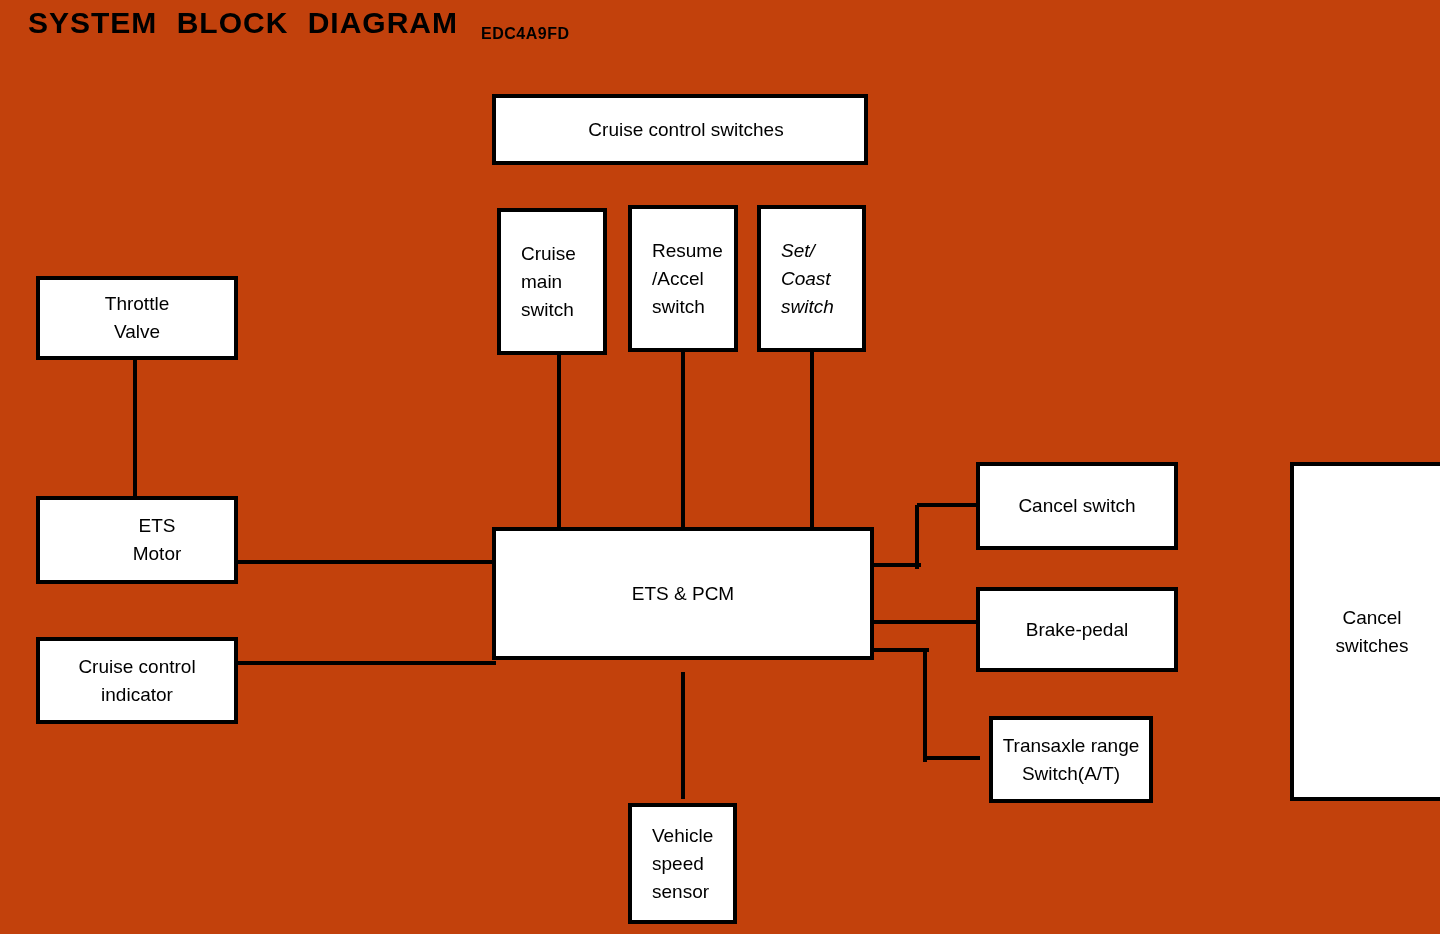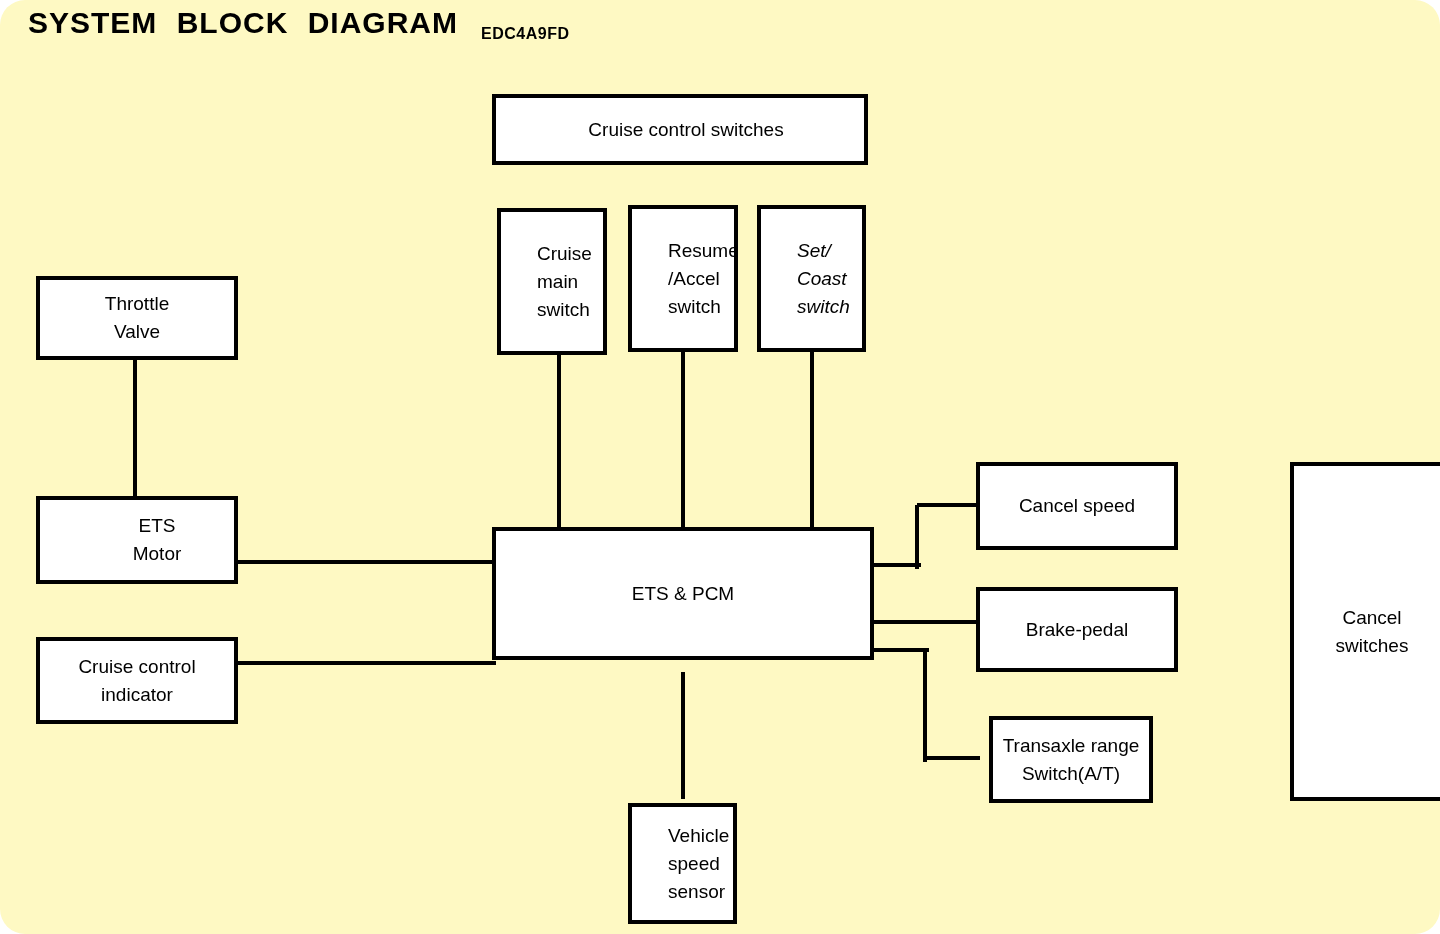--- a/index.html
+++ b/index.html
@@ -6,23 +6,22 @@
     margin: 0;
     padding: 0;
     background: #ffffff;
     font-family: "Liberation Sans", sans-serif;
     color: #000000;
   }
   #canvas {
     position: relative;
     width: 1440px;
     height: 934px;
-    background: #fef9c3;
+    background: #c2410c;
     overflow: hidden;
-    border-radius: 25px;
   }
   .title {
     position: absolute;
     left: 28px;
     top: 6px;
     font-size: 30px;
     font-weight: bold;
     letter-spacing: 1px;
     word-spacing: 10px;
     white-space: nowrap;
@@ -47,21 +46,21 @@
     font-size: 19px;
     line-height: 28px;
   }
   .node.center {
     align-items: center;
     text-align: center;
   }
   .node.left {
     align-items: flex-start;
     text-align: left;
-    padding-left: 36px;
+    padding-left: 20px;
   }
   .edge {
     position: absolute;
     background: #000000;
   }
 </style>
 </head>
 <body>
 
 <div id="canvas">
@@ -108,21 +107,21 @@
       <div>Motor</div>
     </div>
     <div class="node center" style="left: 36px; top: 637px; width: 202px; height: 87px;">
       <div>Cruise control</div>
       <div>indicator</div>
     </div>
     <div class="node center" style="left: 492px; top: 527px; width: 382px; height: 133px;">
       <div>ETS &amp; PCM</div>
     </div>
     <div class="node center" style="left: 976px; top: 462px; width: 202px; height: 88px;">
-      <div>Cancel speed</div>
+      <div>Cancel switch</div>
     </div>
     <div class="node center" style="left: 976px; top: 587px; width: 202px; height: 85px;">
       <div>Brake-pedal</div>
     </div>
     <div class="node center" style="left: 989px; top: 716px; width: 164px; height: 87px;">
       <div>Transaxle range</div>
       <div>Switch(A/T)</div>
     </div>
     <div class="node center" style="left: 1290px; top: 462px; width: 164px; height: 339px;">
       <div>Cancel</div>

